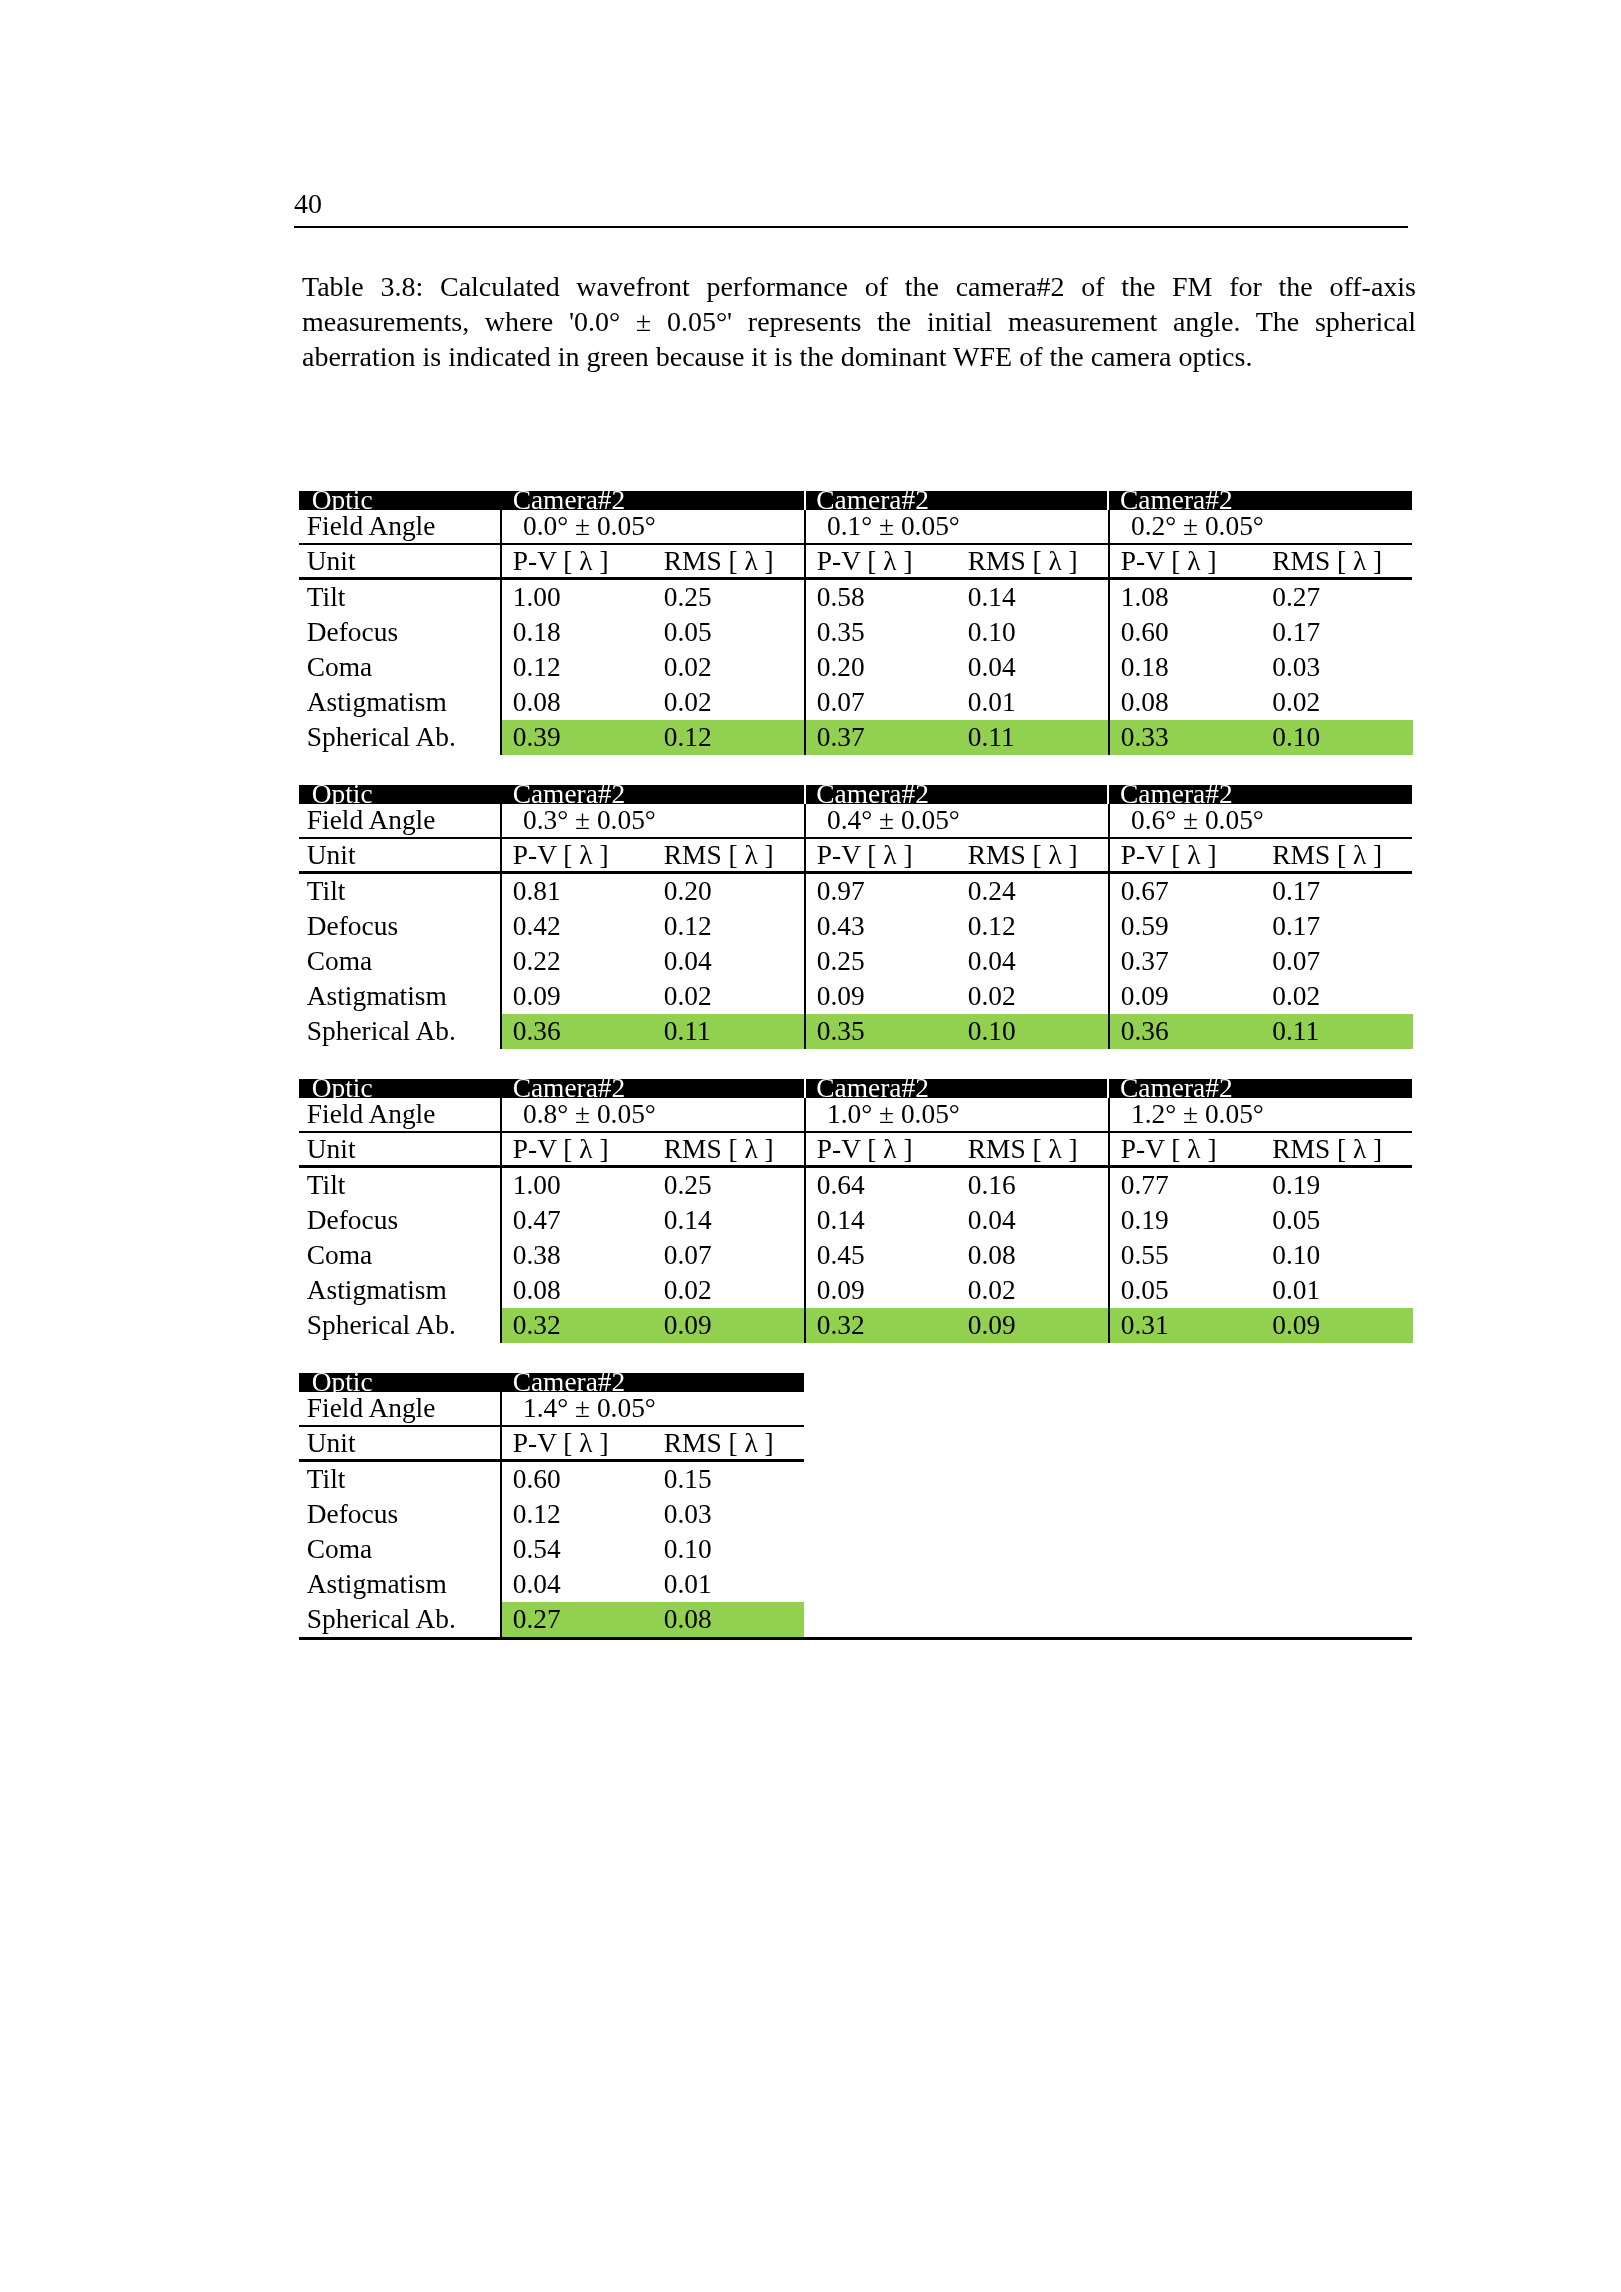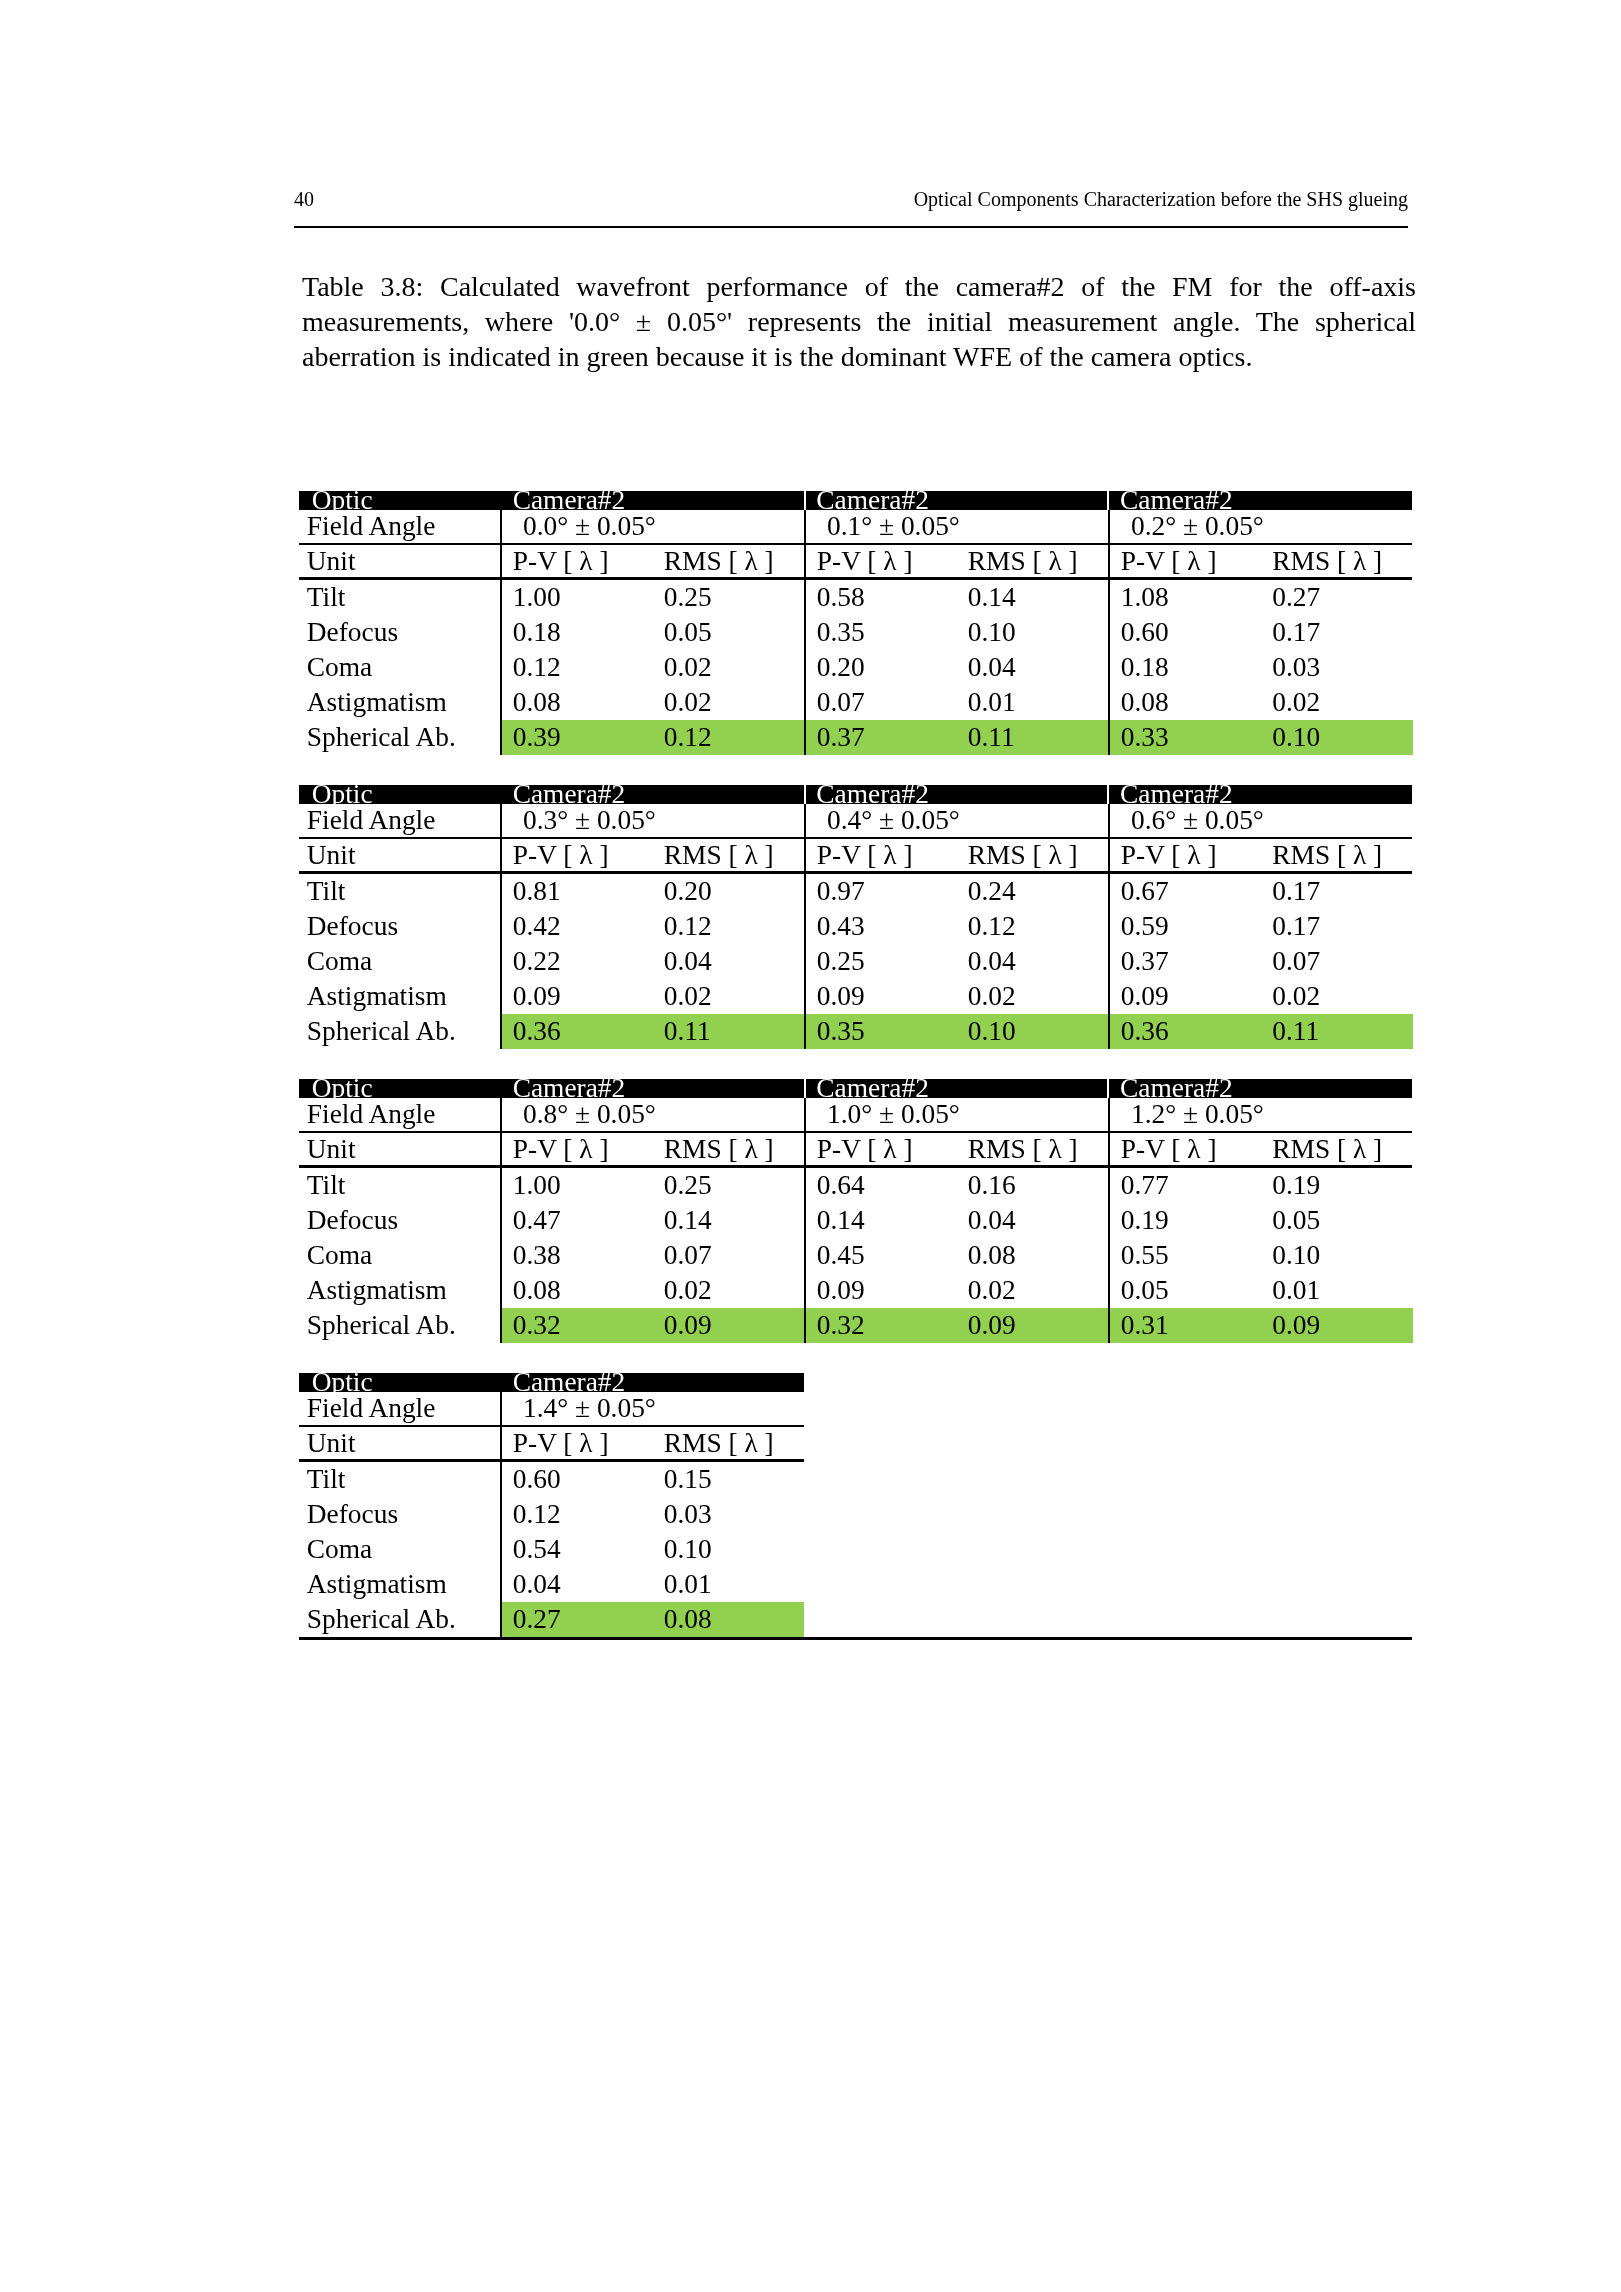--- a/index.html
+++ b/index.html
@@ -9,21 +9,21 @@
     font-family:"Liberation Serif","DejaVu Serif",serif;
     color:#000;
     position:relative;
   }
   * { box-sizing:border-box; }
 
   
   .running-head {
     position:absolute; left:294px; top:188px; width:1114px;
     display:flex; justify-content:space-between; align-items:baseline;
-    font-size:20px;
+    font-size:28px;
     gap:38px;
   }
   .head-rule {
     position:absolute; left:294px; top:226px; width:1114px; height:2px;
     background:#000;
   }
 
   
   .caption {
     position:absolute; left:294px; top:261px; width:1114px;
@@ -57,21 +57,20 @@
   .section.narrow .row { grid-template-columns:201px 304px; width:505px; }
   .section.narrow .band-cell.first { width:505px; }
 
   .bottom-rule { width:1113px; height:2.9px; background:#000; }
 </style>
 </head>
 <body>
 
 <div class="running-head">
   <span>40</span>
-  <span>Optical Components Characterization before the SHS glueing</span>
 </div>
 <div class="head-rule"></div>
 
 <p class="caption"><span>Table 3.8:</span><span> Calculated wavefront performance of the camera#2 of the FM for the off-axis measurements, where '0.0° ± 0.05°' represents the initial measurement angle. The spherical aberration is indicated in green because it is the dominant WFE of the camera optics.</span></p>
 
 <div class="wtable">
 
   <div class="section">
     <div class="band">
       <div class="band-cell first">

